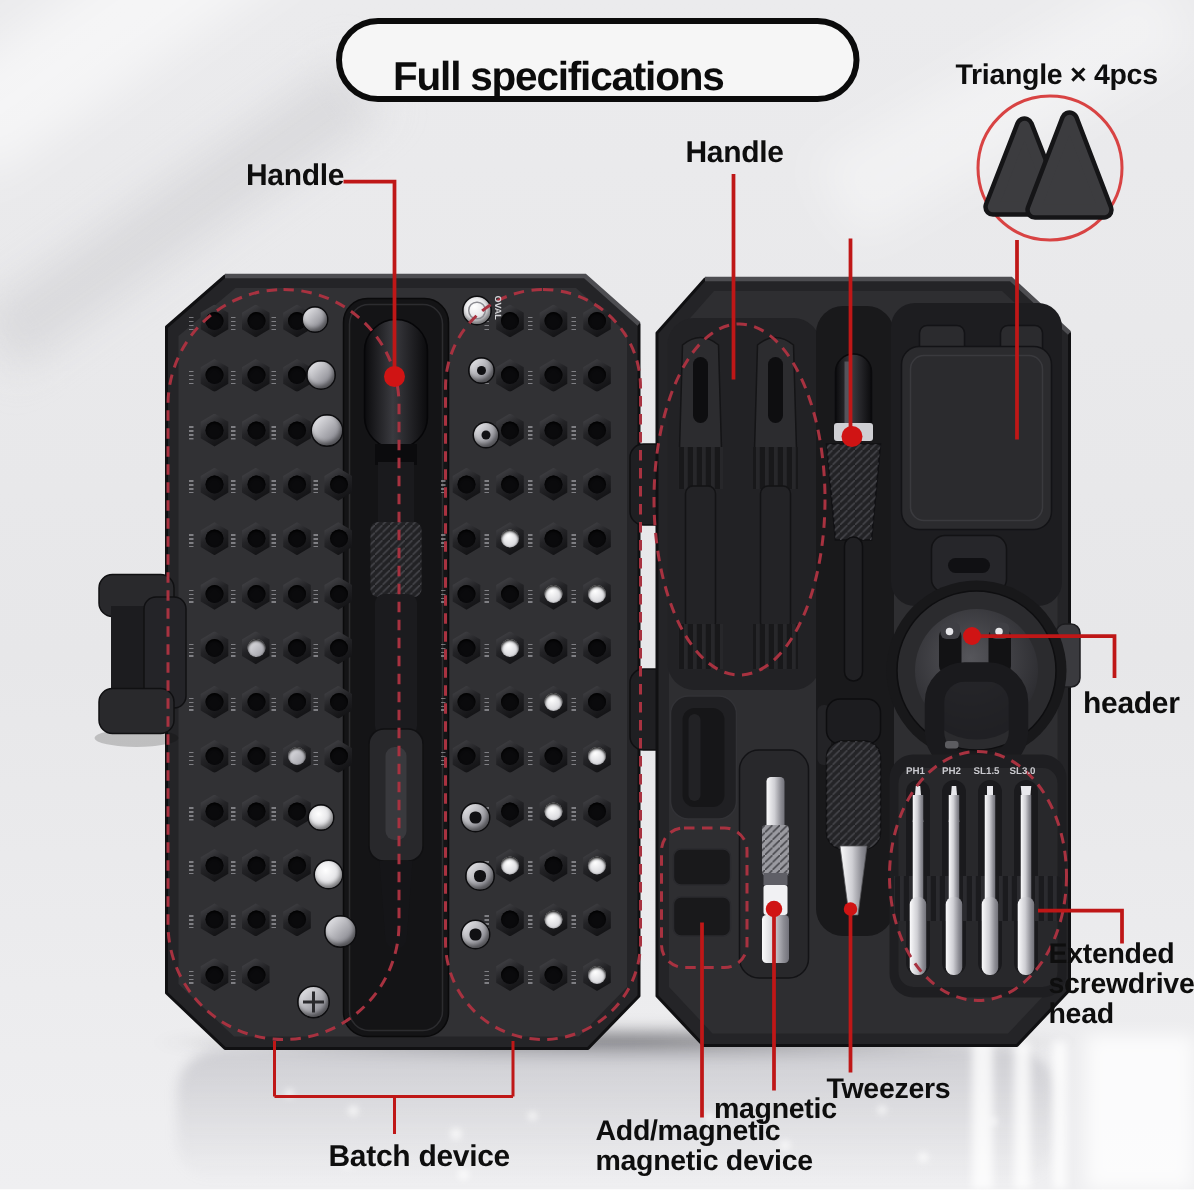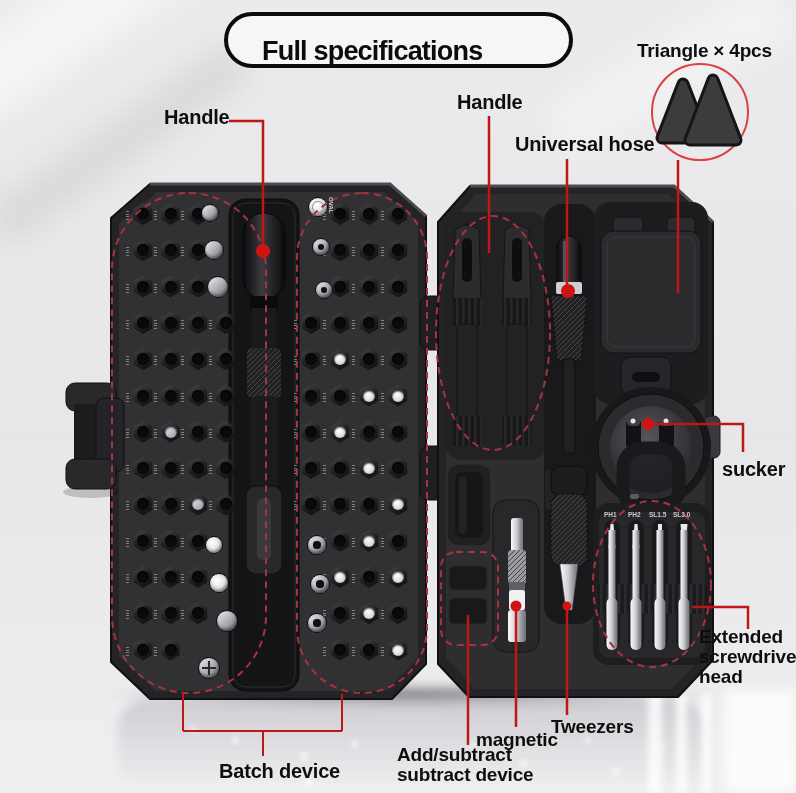--- a/index.html
+++ b/index.html
@@ -687,26 +687,25 @@
     </g>
   </svg>
 
   <div class="title-pill">
     <div class="t">Full specifications</div>
   </div>
 
   <div class="lbl" style="left:637px;top:40px;font-size:19px;">Triangle × 4pcs</div>
   <div class="lbl" style="left:164px;top:106px;font-size:20px;">Handle</div>
   <div class="lbl" style="left:457px;top:91px;font-size:20px;">Handle</div>
-  <div class="lbl" style="left:515px;top:133px;font-size:20px;">Universal hose</div>
-  <div class="lbl" style="left:722px;top:458px;font-size:20px;">sucker</div>
+  <div class="lbl" style="left:722px;top:458px;font-size:20px;">header</div>
   <div class="lbl wrap" style="left:699px;top:627px;font-size:19px;width:104px;line-height:20px;">Extended screwdriver head</div>
   <div class="lbl" style="left:551px;top:716px;font-size:19px;">Tweezers</div>
   <div class="lbl" style="left:476px;top:729px;font-size:19px;">magnetic</div>
-  <div class="lbl wrap" style="left:397px;top:745px;font-size:19px;width:158px;line-height:20px;">Add/subtract subtract device</div>
+  <div class="lbl wrap" style="left:397px;top:745px;font-size:19px;width:158px;line-height:20px;">Add/magnetic magnetic device</div>
   <div class="lbl" style="left:219px;top:760px;font-size:20px;">Batch device</div>
 
   <span class="head-lbl" style="left:604px;top:511px;">PH1</span>
   <span class="head-lbl" style="left:628px;top:511px;">PH2</span>
   <span class="head-lbl" style="left:649px;top:511px;">SL1.5</span>
   <span class="head-lbl" style="left:673px;top:511px;">SL3.0</span>
   <span class="oval-lbl">OVAL</span>
 
 </div>
 

